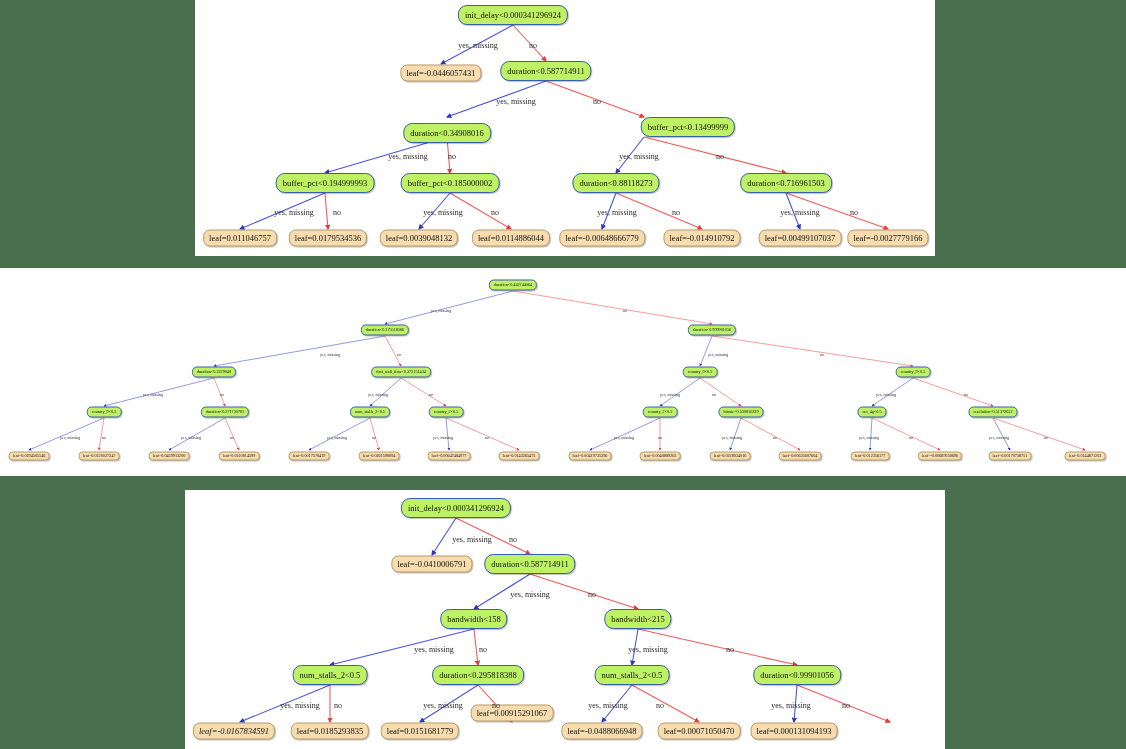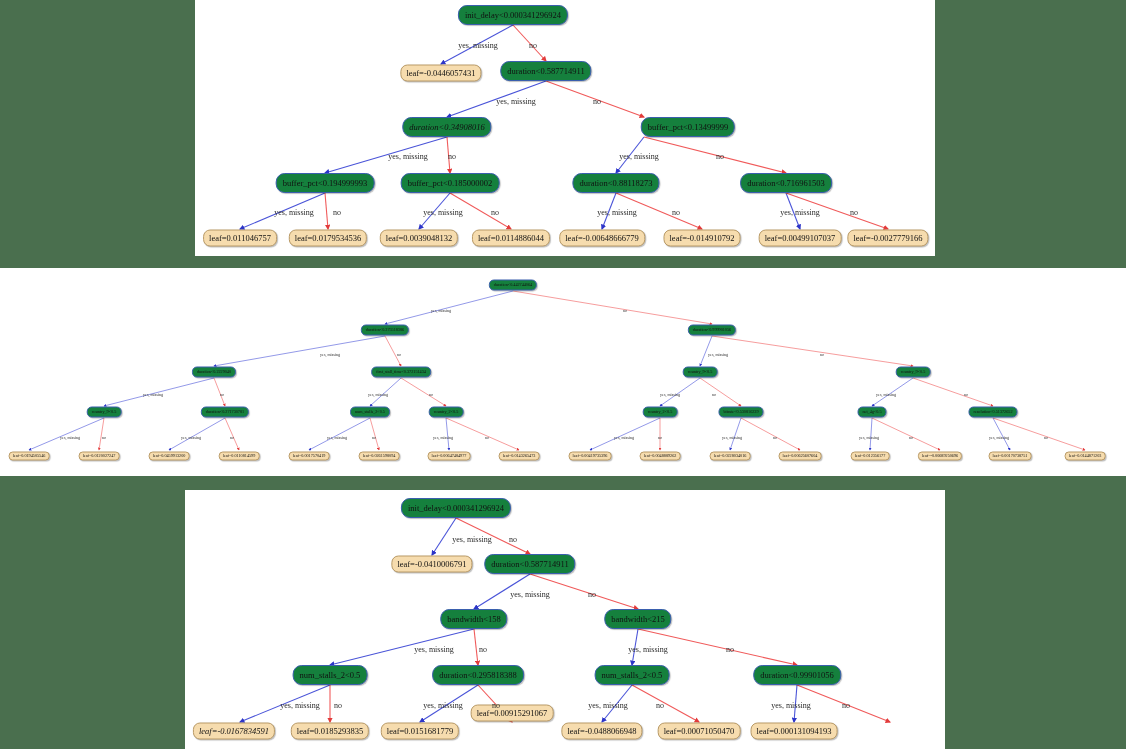--- a/index.html
+++ b/index.html
@@ -23,21 +23,21 @@
     border-radius:8px;
     display:flex;align-items:center;justify-content:center;
     text-align:center;
     white-space:nowrap;
     color:#111111;
     border:1px solid #7a7a7a;
     box-shadow:1px 1px 1px rgba(0,0,0,0.25);
     transform:translate(-50%,-50%);
     line-height:1;
   }
-  .split{background:#15803d;border-color:#3a5fae;}
+  .split{background:#bef264;border-color:#3a5fae;}
   .leaf{background:#f6dcae;border-color:#b99a66;}
 
   
   .t-split{font-size:8.5px;height:20px;padding:0 6px;border-radius:9px;}
   .t-leaf{font-size:8.5px;height:17px;padding:0 5px;border-radius:7px;}
 
   
   .m-split{font-size:4.2px;height:11px;padding:0 4px;border-radius:5px;}
   .m-leaf{font-size:4.2px;height:9px;padding:0 3px;border-radius:4px;}
 
@@ -130,21 +130,21 @@
       <line x1="632" y1="685" x2="699" y2="722" stroke="#f05a5a" stroke-width="1.1" marker-end="url(#ah-no)"></line>
       <line x1="797" y1="685" x2="794" y2="722" stroke="#4a54d8" stroke-width="1.1" marker-end="url(#ah-yes)"></line>
       <line x1="797" y1="685" x2="890" y2="722" stroke="#f05a5a" stroke-width="1.1" marker-end="url(#ah-no)"></line>
     </g>
 </svg>
 
 <div id="nodes-layer">
     <div class="node split t-split" style="left: 513px; top: 15px;">init_delay&lt;0.000341296924</div>
     <div class="node leaf t-leaf" style="left: 441px; top: 73px;">leaf=-0.0446057431</div>
     <div class="node split t-split" style="left: 546px; top: 71px;">duration&lt;0.587714911</div>
-    <div class="node split t-split" style="left: 447px; top: 127px; font-style: italic;">duration&lt;0.34908016</div>
+    <div class="node split t-split" style="left: 447px; top: 133px;">duration&lt;0.34908016</div>
     <div class="node split t-split" style="left: 644px; top: 127px; margin-left: 44px;">buffer_pct&lt;0.13499999</div>
     <div class="node split t-split" style="left: 325px; top: 183px;">buffer_pct&lt;0.194999993</div>
     <div class="node split t-split" style="left: 450px; top: 183px;">buffer_pct&lt;0.185000002</div>
     <div class="node split t-split" style="left: 616px; top: 183px;">duration&lt;0.88118273</div>
     <div class="node split t-split" style="left: 786px; top: 183px;">duration&lt;0.716961503</div>
     <div class="node leaf t-leaf" style="left: 240px; top: 238px;">leaf=0.011046757</div>
     <div class="node leaf t-leaf" style="left: 328px; top: 238px;">leaf=0.0179534536</div>
     <div class="node leaf t-leaf" style="left: 419px; top: 238px;">leaf=0.0039048132</div>
     <div class="node leaf t-leaf" style="left: 511px; top: 238px;">leaf=0.0114886044</div>
     <div class="node leaf t-leaf" style="left: 602px; top: 238px;">leaf=-0.00648666779</div>

